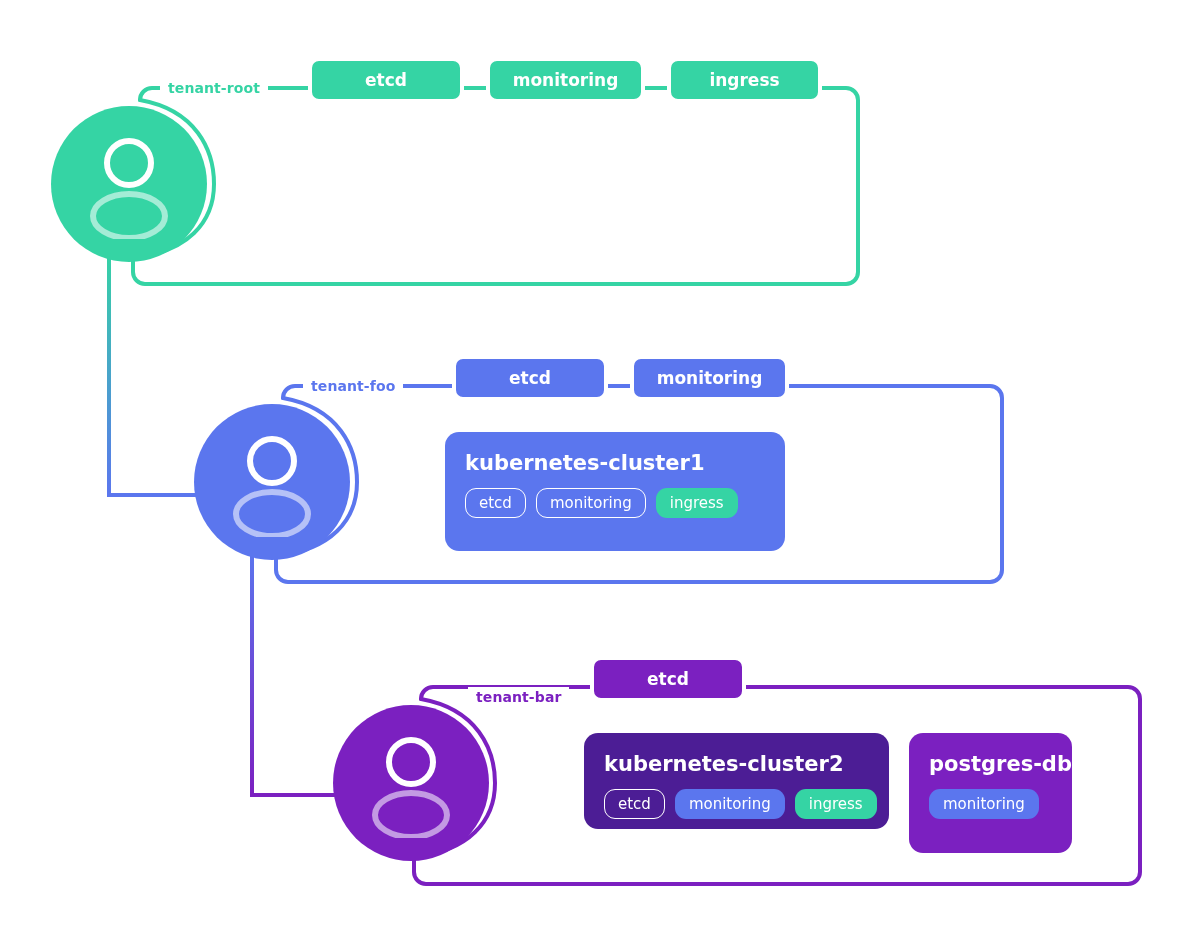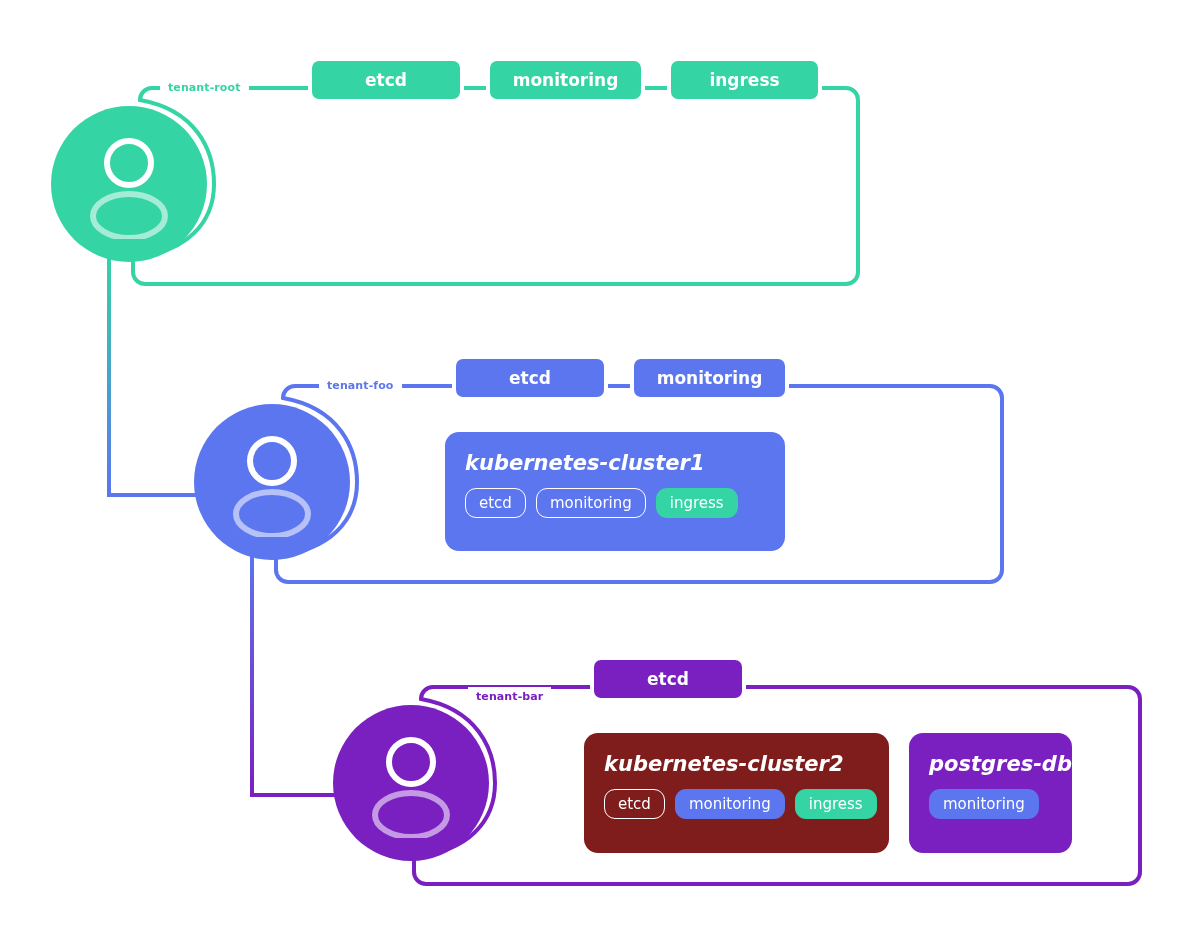--- a/index.html
+++ b/index.html
@@ -7,36 +7,36 @@
        font-family:"DejaVu Sans","Liberation Sans",sans-serif;}
   #stage{position:relative;width:1200px;height:950px;background:#fff;}
   #wires{position:absolute;inset:0;width:1200px;height:950px;}
 
   
   .avatar{position:absolute;border-radius:50%;
           display:flex;align-items:center;justify-content:center;}
   .avatar svg{display:block;}
 
   
-  .tenant-label{position:absolute;font-size:11px;font-weight:700;
+  .tenant-label{position:absolute;font-size:14px;font-weight:700;
                 letter-spacing:.1px;white-space:nowrap;background:#fff;
                 padding:0 8px;line-height:20px;}
 
   
   .rail-badge{position:absolute;display:flex;align-items:center;
               justify-content:center;white-space:nowrap;
               color:#fff;font-size:17px;font-weight:700;
               border-radius:11px;height:46px;padding:0 20px;
               box-sizing:border-box;border:4px solid #fff;}
 
   
   .card{position:absolute;border-radius:14px;box-sizing:border-box;
         padding:18px 20px 18px 20px;}
   .card-title{color:#fff;font-size:21px;font-weight:700;
-              line-height:26px;white-space:nowrap;margin-bottom:12px;font-style:italic;}
+              line-height:26px;white-space:nowrap;margin-bottom:12px;}
   .chips{display:flex;gap:10px;align-items:center;}
   .chip{font-size:15px;font-weight:400;line-height:18px;
         border-radius:11px;padding:5px 13px;white-space:nowrap;
         box-sizing:border-box;}
   .chip.outline{background:transparent;color:#fff;border:1.6px solid #ffffff;}
   .chip.filled{border:1.6px solid transparent;color:#ffffff;}
 </style>
 </head>
 <body>
 
@@ -99,21 +99,21 @@
   <div class="rail-badge" style="left:308px;top:57px;width:156px;background:#35D4A4;">etcd</div>
   <div class="rail-badge" style="left:486px;top:57px;width:159px;background:#35D4A4;">monitoring</div>
   <div class="rail-badge" style="left:667px;top:57px;width:155px;background:#35D4A4;">ingress</div>
 
   <div class="avatar" style="left:194px;top:404px;width:156px;height:156px;background:#5B76EE;">
     <svg width="90" height="110" viewBox="0 0 90 110">
       <circle cx="45" cy="34" r="22" fill="none" stroke="#ffffff" stroke-width="6"></circle>
       <ellipse cx="45" cy="87" rx="36" ry="22" fill="none" stroke="#ffffff" stroke-opacity="0.55" stroke-width="6"></ellipse>
     </svg>
   </div>
-  <div class="tenant-label" style="left:319px;top:386px;color:#5B76EE;transform:translateY(-50%);">tenant-foo</div>
+  <div class="tenant-label" style="left:303px;top:386px;color:#5B76EE;transform:translateY(-50%);">tenant-foo</div>
 
   <div class="rail-badge" style="left:452px;top:355px;width:156px;background:#5B76EE;">etcd</div>
   <div class="rail-badge" style="left:630px;top:355px;width:159px;background:#5B76EE;">monitoring</div>
 
   <div class="card" style="left:445px;top:432px;width:340px;height:119px;background:#5B76EE;">
     <div class="card-title">kubernetes-cluster1</div>
     <div class="chips">
       <span class="chip outline">etcd</span>
       <span class="chip outline">monitoring</span>
       <span class="chip filled" style="background:#35D4A4;">ingress</span>
@@ -123,21 +123,21 @@
   <div class="avatar" style="left:333px;top:705px;width:156px;height:156px;background:#7B20C0;">
     <svg width="90" height="110" viewBox="0 0 90 110">
       <circle cx="45" cy="34" r="22" fill="none" stroke="#ffffff" stroke-width="6"></circle>
       <ellipse cx="45" cy="87" rx="36" ry="22" fill="none" stroke="#ffffff" stroke-opacity="0.55" stroke-width="6"></ellipse>
     </svg>
   </div>
   <div class="tenant-label" style="left:468px;top:697px;color:#7B20C0;transform:translateY(-50%);">tenant-bar</div>
 
   <div class="rail-badge" style="left:590px;top:656px;width:156px;background:#7B20C0;">etcd</div>
 
-  <div class="card" style="left:584px;top:733px;width:305px;height:120px;background:#7f1d1d;">
+  <div class="card" style="left:584px;top:733px;width:305px;height:96px;background:#4c1d95;">
     <div class="card-title">kubernetes-cluster2</div>
     <div class="chips">
       <span class="chip outline">etcd</span>
       <span class="chip filled" style="background:#5B76EE;">monitoring</span>
       <span class="chip filled" style="background:#35D4A4;">ingress</span>
     </div>
   </div>
 
   <div class="card" style="left:909px;top:733px;width:163px;height:120px;background:#7B20C0;">
     <div class="card-title">postgres-db1</div>

